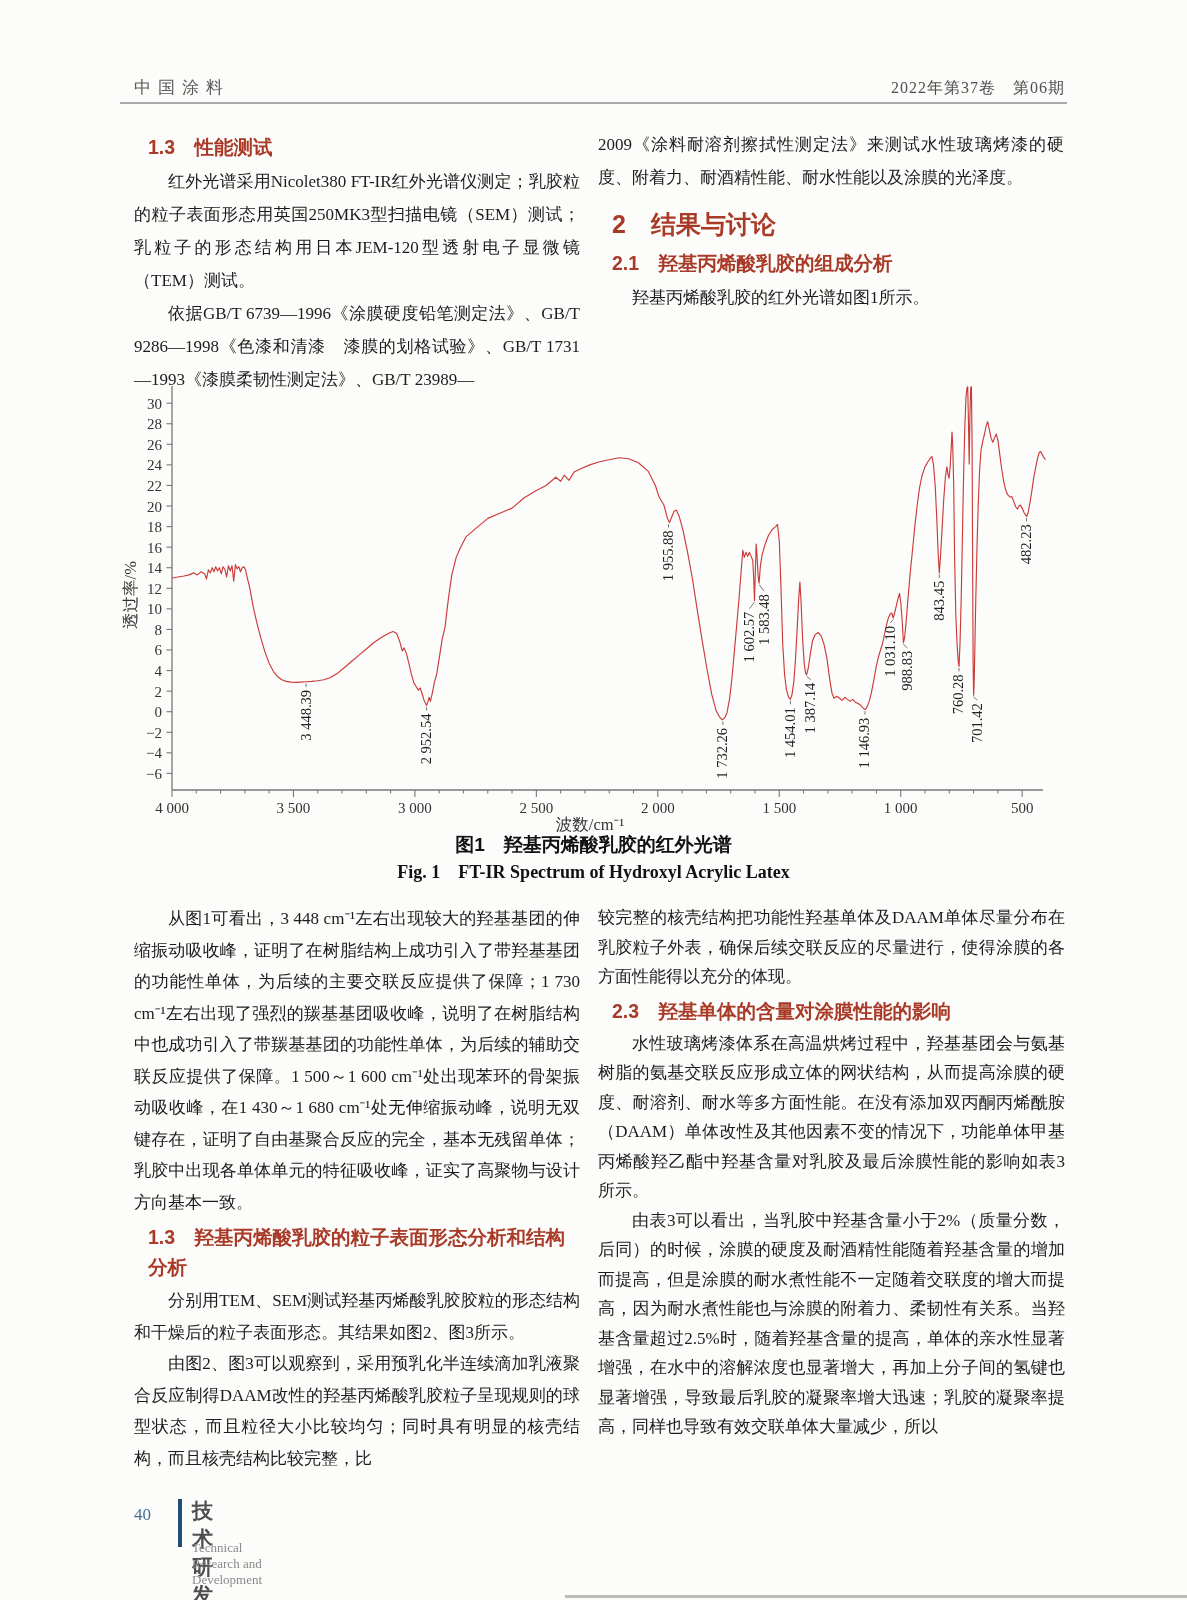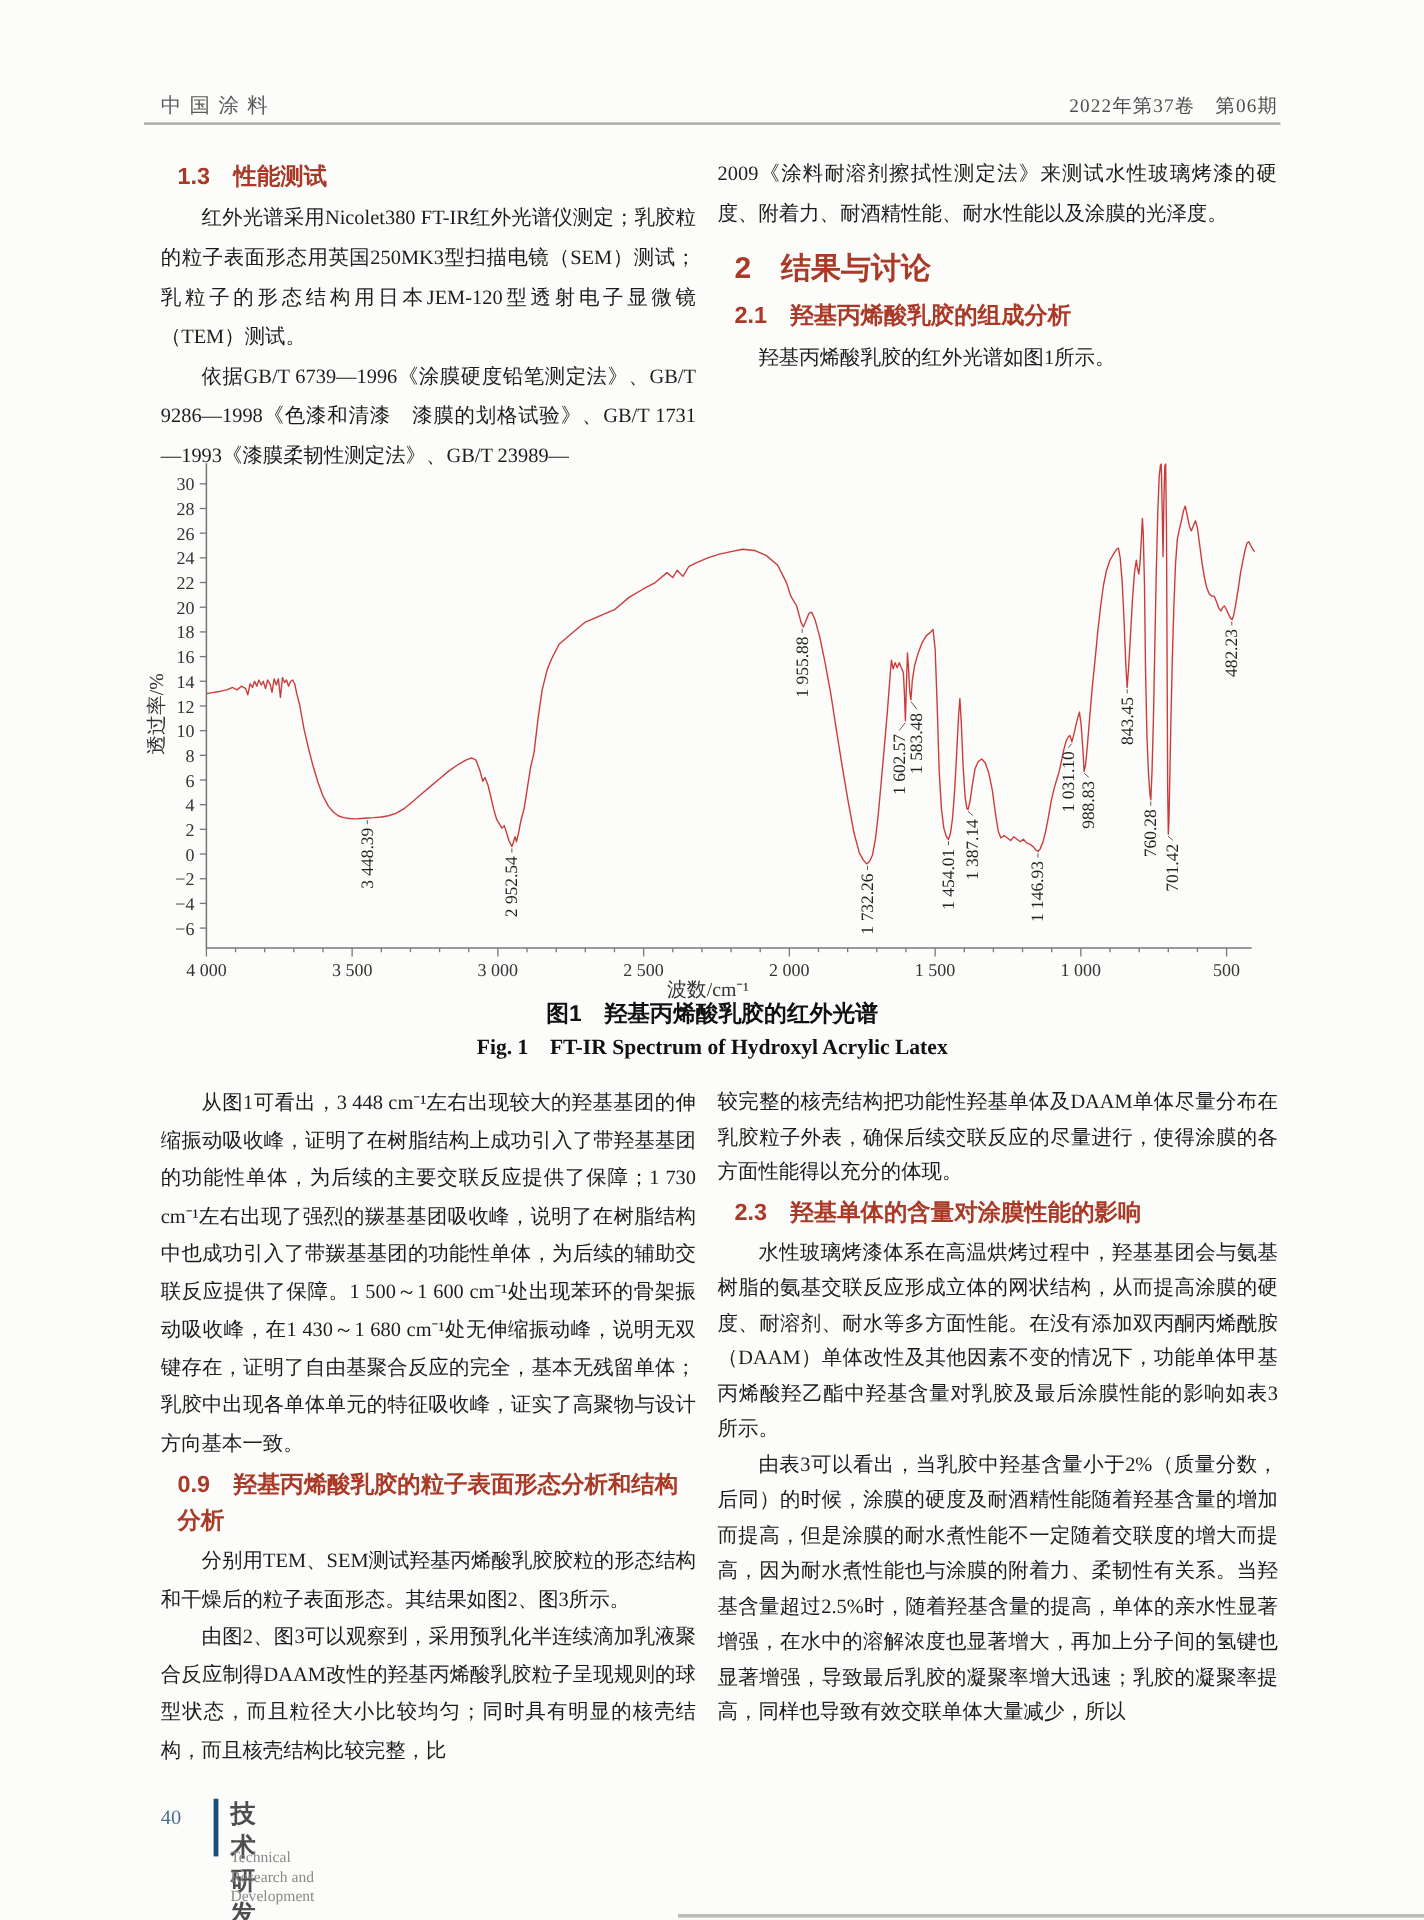--- a/index.html
+++ b/index.html
@@ -185,21 +185,21 @@
       <text class="peaklabel" text-anchor="end" transform="translate(861.8271,333.24559999999997) rotate(-90)">701.42</text>
       <line x1="906.5222" y1="147.80399999999997" x2="906.5222" y2="151.30399999999997" class="leader"></line>
       <text class="peaklabel" text-anchor="end" transform="translate(911.0222,154.30399999999997) rotate(-90)">482.23</text>
     </svg>
 
   <div class="cap-cn">图1　羟基丙烯酸乳胶的红外光谱</div>
   <div class="cap-en">Fig. 1　FT-IR Spectrum of Hydroxyl Acrylic Latex</div>
 
   <div class="col" id="col-bl">
       <div class="para-p">从图1可看出，3 448 cm⁻¹左右出现较大的羟基基团的伸缩振动吸收峰，证明了在树脂结构上成功引入了带羟基基团的功能性单体，为后续的主要交联反应提供了保障；1 730 cm⁻¹左右出现了强烈的羰基基团吸收峰，说明了在树脂结构中也成功引入了带羰基基团的功能性单体，为后续的辅助交联反应提供了保障。1 500～1 600 cm⁻¹处出现苯环的骨架振动吸收峰，在1 430～1 680 cm⁻¹处无伸缩振动峰，说明无双键存在，证明了自由基聚合反应的完全，基本无残留单体；乳胶中出现各单体单元的特征吸收峰，证实了高聚物与设计方向基本一致。</div>
-      <div class="para-h2 heading-inline">0.9　羟基丙烯酸乳胶的粒子表面形态分析和结构分析</div>
+      <div class="para-h2 heading-inline">1.3　羟基丙烯酸乳胶的粒子表面形态分析和结构分析</div>
       <div class="para-p">分别用TEM、SEM测试羟基丙烯酸乳胶胶粒的形态结构和干燥后的粒子表面形态。其结果如图2、图3所示。</div>
       <div class="para-p">由图2、图3可以观察到，采用预乳化半连续滴加乳液聚合反应制得DAAM改性的羟基丙烯酸乳胶粒子呈现规则的球型状态，而且粒径大小比较均匀；同时具有明显的核壳结构，而且核壳结构比较完整，比</div>
     </div>
   <div class="col" id="col-br">
       <div class="para-pc">较完整的核壳结构把功能性羟基单体及DAAM单体尽量分布在乳胶粒子外表，确保后续交联反应的尽量进行，使得涂膜的各方面性能得以充分的体现。</div>
       <div class="para-h2 heading-inline">2.3　羟基单体的含量对涂膜性能的影响</div>
       <div class="para-p">水性玻璃烤漆体系在高温烘烤过程中，羟基基团会与氨基树脂的氨基交联反应形成立体的网状结构，从而提高涂膜的硬度、耐溶剂、耐水等多方面性能。在没有添加双丙酮丙烯酰胺（DAAM）单体改性及其他因素不变的情况下，功能单体甲基丙烯酸羟乙酯中羟基含量对乳胶及最后涂膜性能的影响如表3所示。</div>
       <div class="para-p">由表3可以看出，当乳胶中羟基含量小于2%（质量分数，后同）的时候，涂膜的硬度及耐酒精性能随着羟基含量的增加而提高，但是涂膜的耐水煮性能不一定随着交联度的增大而提高，因为耐水煮性能也与涂膜的附着力、柔韧性有关系。当羟基含量超过2.5%时，随着羟基含量的提高，单体的亲水性显著增强，在水中的溶解浓度也显著增大，再加上分子间的氢键也显著增强，导致最后乳胶的凝聚率增大迅速；乳胶的凝聚率提高，同样也导致有效交联单体大量减少，所以</div>
     </div>
 

